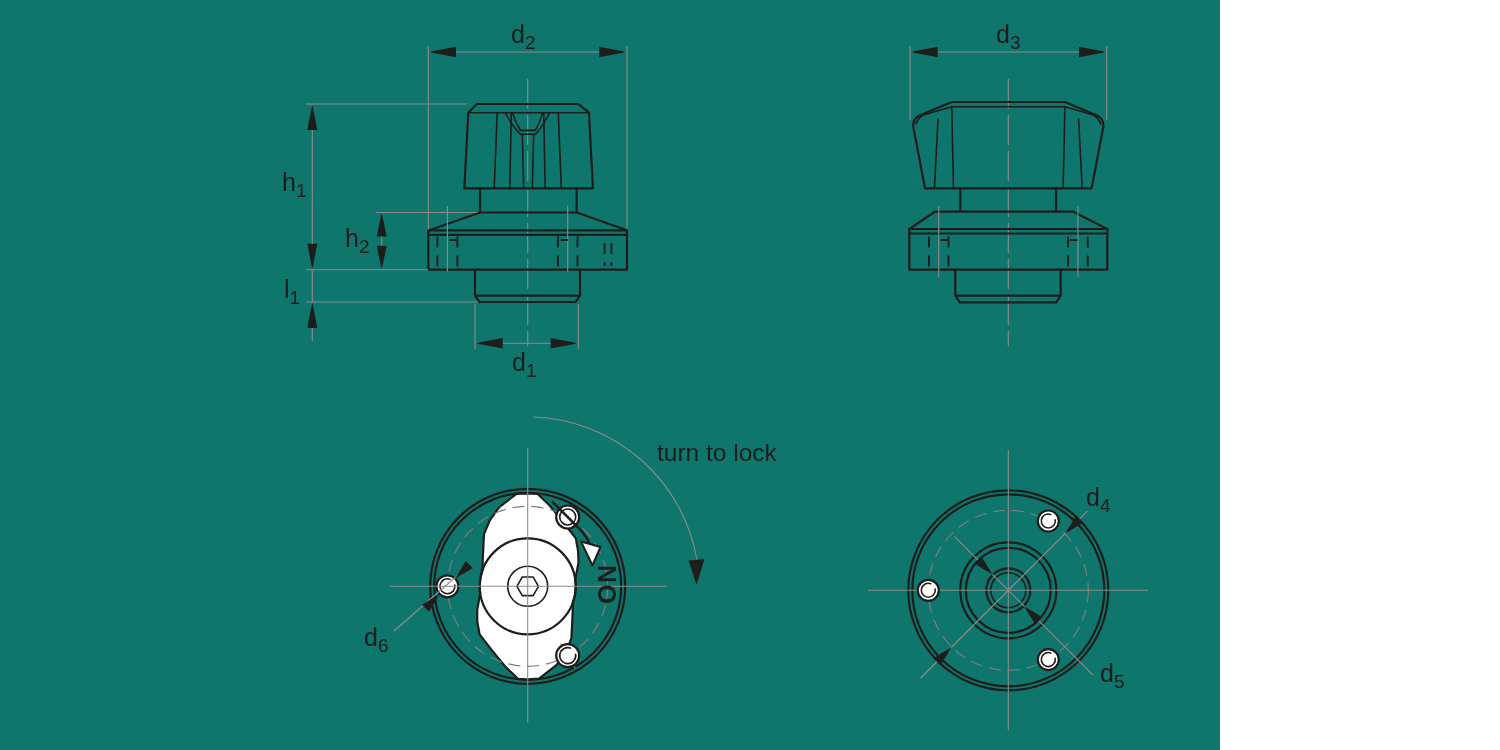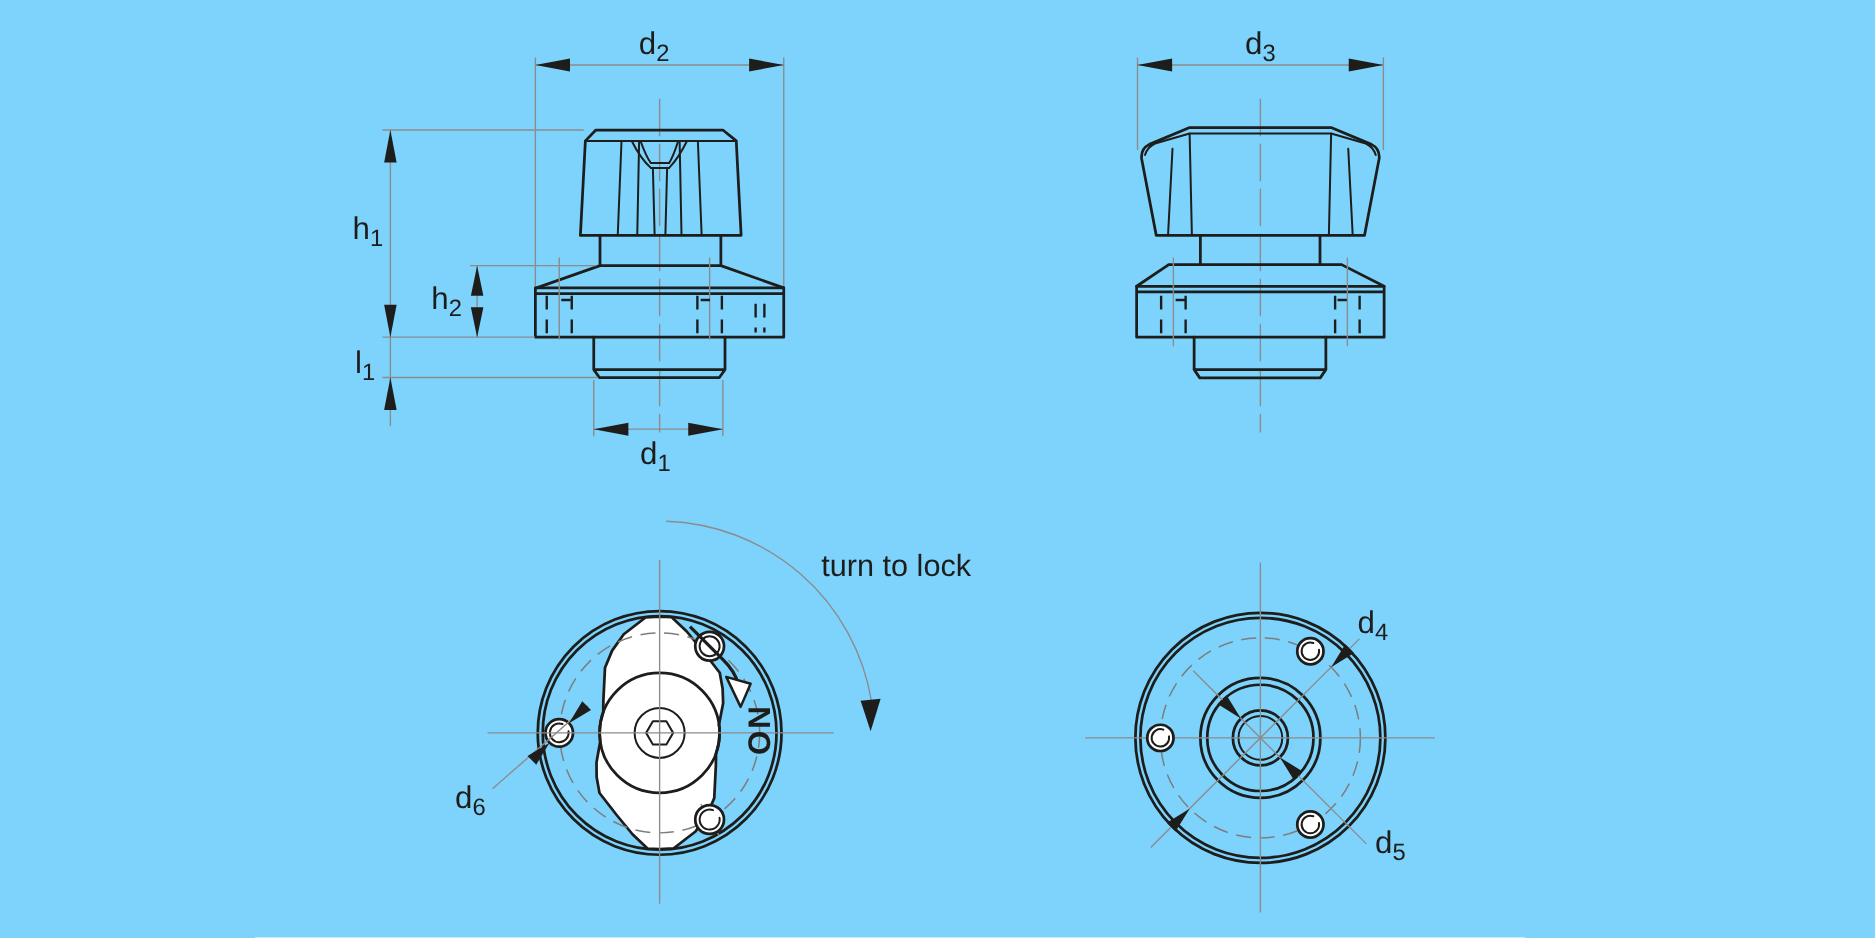--- a/index.html
+++ b/index.html
@@ -1,16 +1,16 @@
 <!DOCTYPE html>
 <html><head>
 <meta charset="utf-8">
 <style>
   html,body{margin:0;padding:0;background:#fff;}
-  #stage{width:1500px;height:750px;background:#7dd3fc;position:relative;font-family:"Liberation Sans",sans-serif;}
+  #stage{width:1220px;height:750px;background:#0f766e;position:relative;font-family:"Liberation Sans",sans-serif;}
   svg{display:block;}
   .ol{stroke:#1d1d1b;stroke-width:2.2;fill:none;stroke-linecap:round;stroke-linejoin:round;}
   .ol2{stroke:#1d1d1b;stroke-width:1.6;fill:none;stroke-linecap:round;stroke-linejoin:round;}
   .olw{stroke:#1d1d1b;stroke-width:2.2;fill:#ffffff;stroke-linejoin:round;}
   .hid{stroke:#1d1d1b;stroke-width:1.9;fill:none;stroke-dasharray:11 8;}
   .hid2{stroke:#1d1d1b;stroke-width:1.9;fill:none;}
   .cl{stroke:#8c8c8c;stroke-width:1.1;fill:none;}
   .cld{stroke:#8c8c8c;stroke-width:1.1;fill:none;stroke-dasharray:30 6;}
   .bolt{stroke:#7d7d7d;stroke-width:1.2;fill:none;stroke-dasharray:12 7;}
   .dim{stroke:#8c8c8c;stroke-width:1.1;fill:none;}

